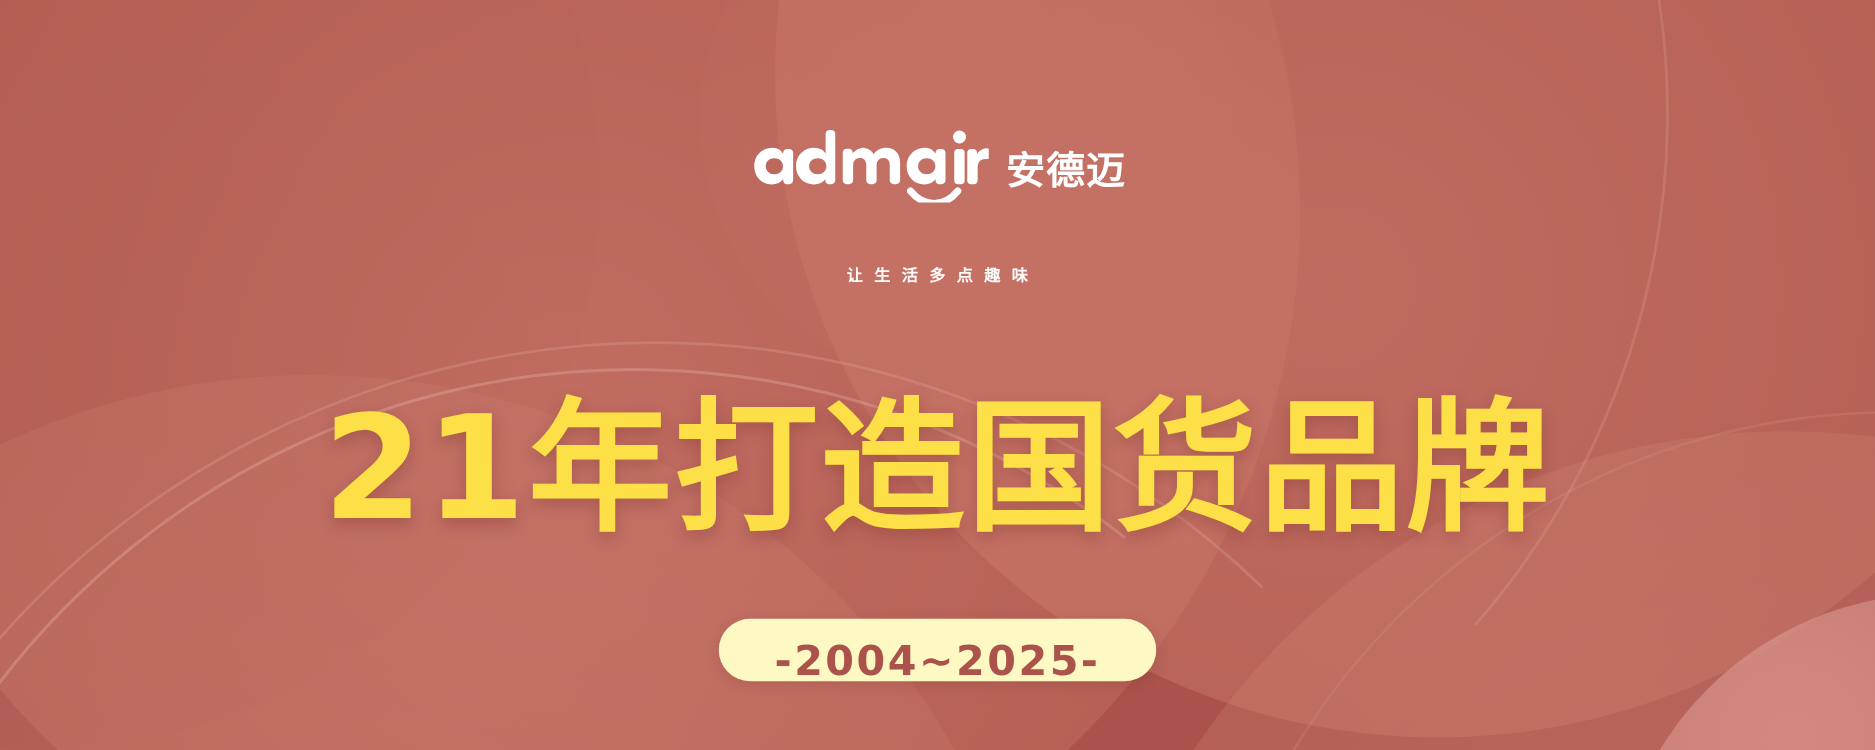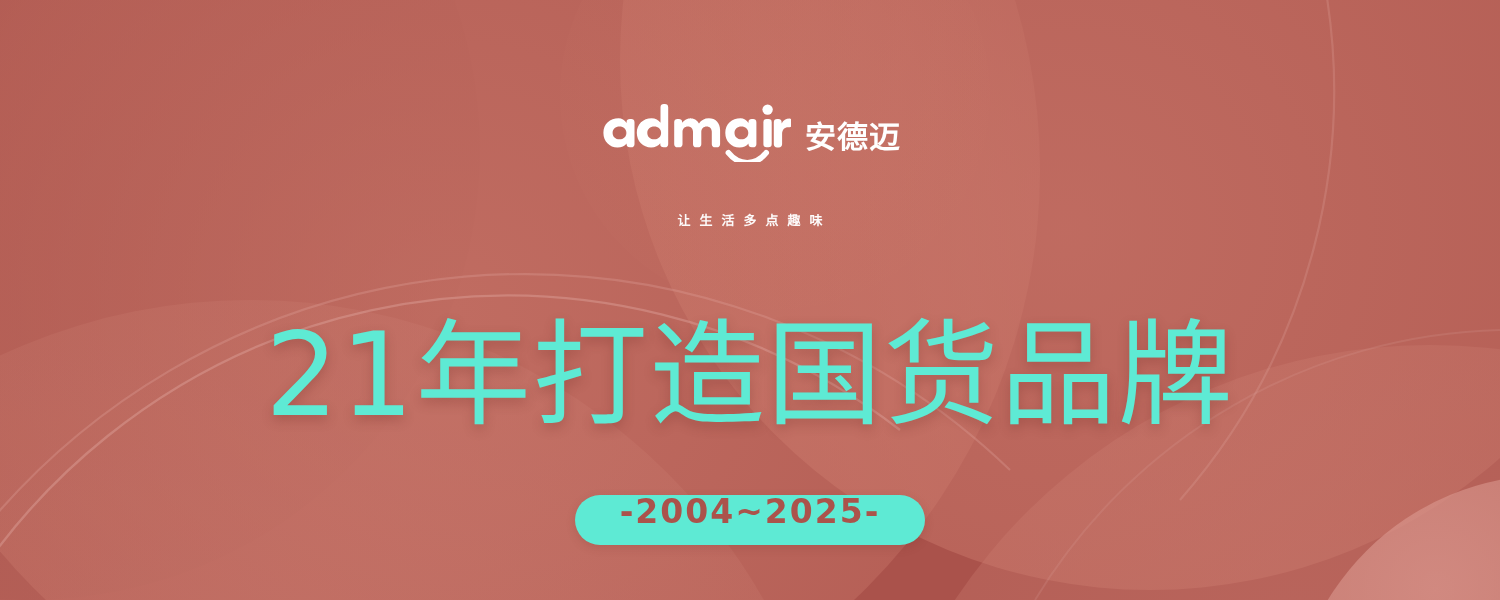--- a/index.html
+++ b/index.html
@@ -112,38 +112,38 @@
     letter-spacing:9px;
     text-indent:9px;
     line-height:1;
     font-family:Liberation Mono, monospace;
     opacity:.97;
     white-space:nowrap;
   }
 
   .headline{
     margin-top:58px;
-    color:#5eead4;
+    color:#fde047;
     font-size:115px;
-    font-weight:400;
+    font-weight:700;
     line-height:1;
     letter-spacing:2px;
     white-space:nowrap;
     font-family:"DejaVu Sans","Liberation Sans",sans-serif;
     text-shadow:0 5px 12px rgba(112,44,38,.30);
   }
 
   .year-pill{
     margin-top:30px;
     width:350px;
     height:50px;
     border-radius:25px;
-    background:#5eead4;
+    background:#fef9c3;
     display:flex;
-    align-items:flex-start;
+    align-items:flex-end;
     justify-content:center;
     box-shadow:0 3px 10px rgba(116,46,40,.18);
   }
   .year-pill-text{
     color:#ab534b;
     font-size:33px;
     font-weight:700;
     letter-spacing:2px;
     line-height:1;
     font-family:"DejaVu Sans","Liberation Sans",sans-serif;

